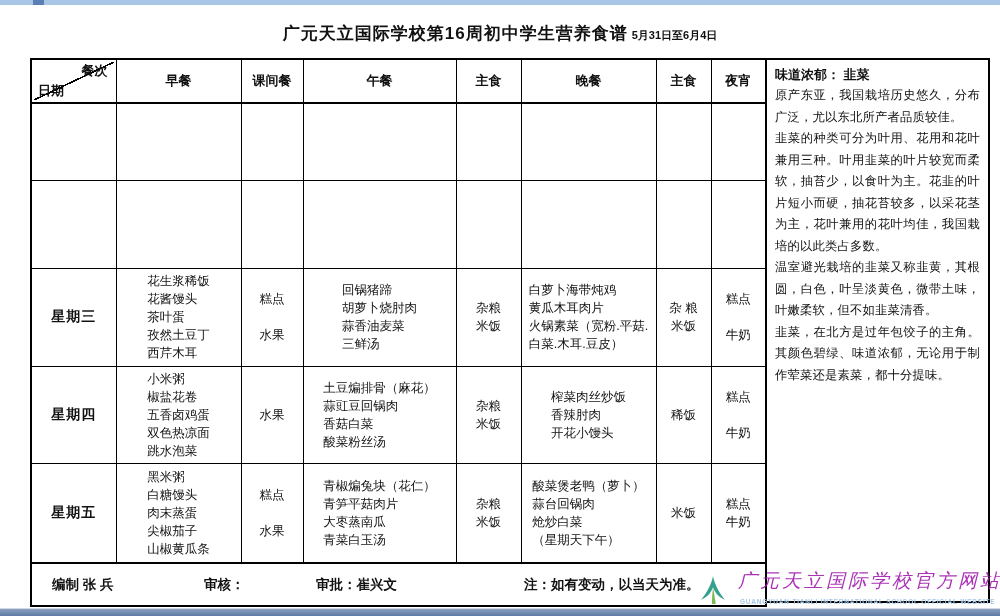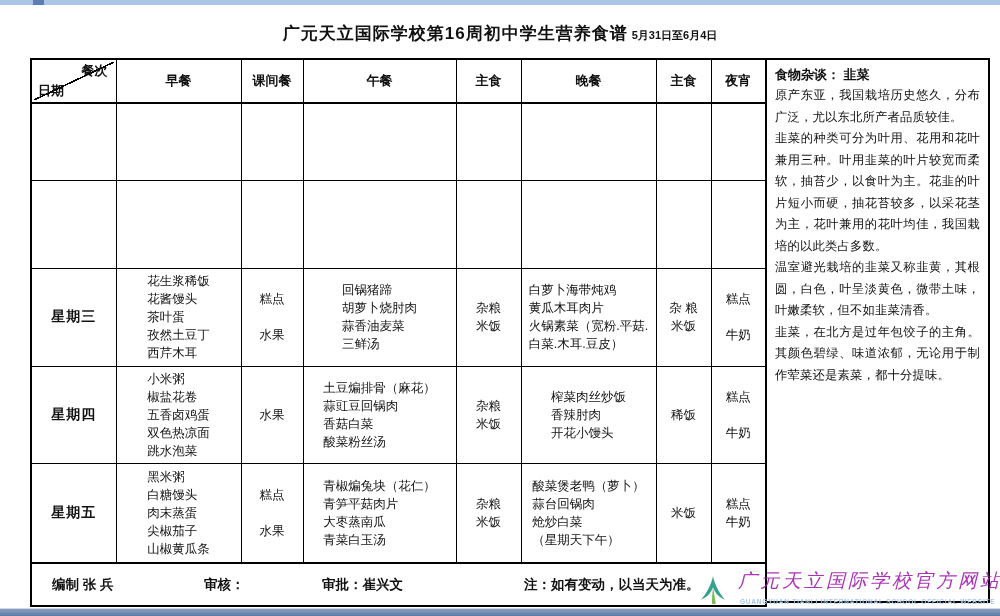--- a/index.html
+++ b/index.html
@@ -43,21 +43,21 @@
   
   .corner { position:relative; width:100%; height:38px;
     background:linear-gradient(to bottom right, transparent calc(50% - 0.8px), #000 calc(50% - 0.8px), #000 calc(50% + 0.8px), transparent calc(50% + 0.8px)); }
   .corner .c-top { position:absolute; right:6px; top:0; font-size:13px; font-weight:bold; }
   .corner .c-bot { position:absolute; left:4px; bottom:0; font-size:13px; font-weight:bold; }
 
   
   .foot-cell { position:relative; height:100%; }
   .foot-cell span { position:absolute; top:50%; transform:translateY(-50%);
     font-size:13.5px; font-weight:bold; white-space:nowrap; }
-  .f1 { left:18px; } .f2 { left:170px; } .f3 { left:288px; } .f4 { left:490px; }
+  .f1 { left:18px; } .f2 { left:170px; } .f3 { left:282px; } .f4 { left:490px; }
 
   
   .sidebar { position:absolute; left:765px; top:58px; width:225px; height:545px;
     border:2px solid #000; background:#fff; padding:4px 8px 0 8px; overflow:hidden; }
   .sidebar .sb-title { font-size:13px; font-weight:bold; line-height:21px; }
   .sidebar p { font-size:12.3px; line-height:21.5px; text-align:justify; letter-spacing:0.2px; }
 
   
   .watermark { position:absolute; left:694px; top:566px; width:306px; pointer-events:none; }
   .wm-logo { position:absolute; left:6px; top:8px; width:26px; height:32px; }
@@ -211,21 +211,21 @@
           <span class="f2">审核：</span>
           <span class="f3">审批：崔兴文</span>
           <span class="f4">注：如有变动，以当天为准。</span>
         </div>
       </td>
     </tr>
   </tbody>
     </table>
 
   <div class="sidebar">
-    <div class="sb-title">食物杂谈：  韭菜</div>
+    <div class="sb-title">味道浓郁：  韭菜</div>
     <p>原产东亚，我国栽培历史悠久，分布广泛，尤以东北所产者品质较佳。</p>
     <p>韭菜的种类可分为叶用、花用和花叶兼用三种。叶用韭菜的叶片较宽而柔软，抽苔少，以食叶为主。花韭的叶片短小而硬，抽花苔较多，以采花茎为主，花叶兼用的花叶均佳，我国栽培的以此类占多数。</p>
     <p>温室避光栽培的韭菜又称韭黄，其根圆，白色，叶呈淡黄色，微带土味，叶嫩柔软，但不如韭菜清香。</p>
     <p>韭菜，在北方是过年包饺子的主角。其颜色碧绿、味道浓郁，无论用于制作荤菜还是素菜，都十分提味。</p>
   </div>
 
   <div class="watermark">
     <svg class="wm-logo" viewBox="0 0 24 28" xmlns="http://www.w3.org/2000/svg">
       <path d="M12 1 C10.5 9 6.5 16 1 23 C7.5 20.5 10.5 16 12 11.5 C13.5 16 16.5 20.5 23 23 C17.5 16 13.5 9 12 1 Z" fill="#35a08f"></path>
       <path d="M12 11.5 C13 17 14 22 14.5 27 L11 27 C11 22 11.3 17 12 11.5 Z" fill="#7fba5a"></path>

